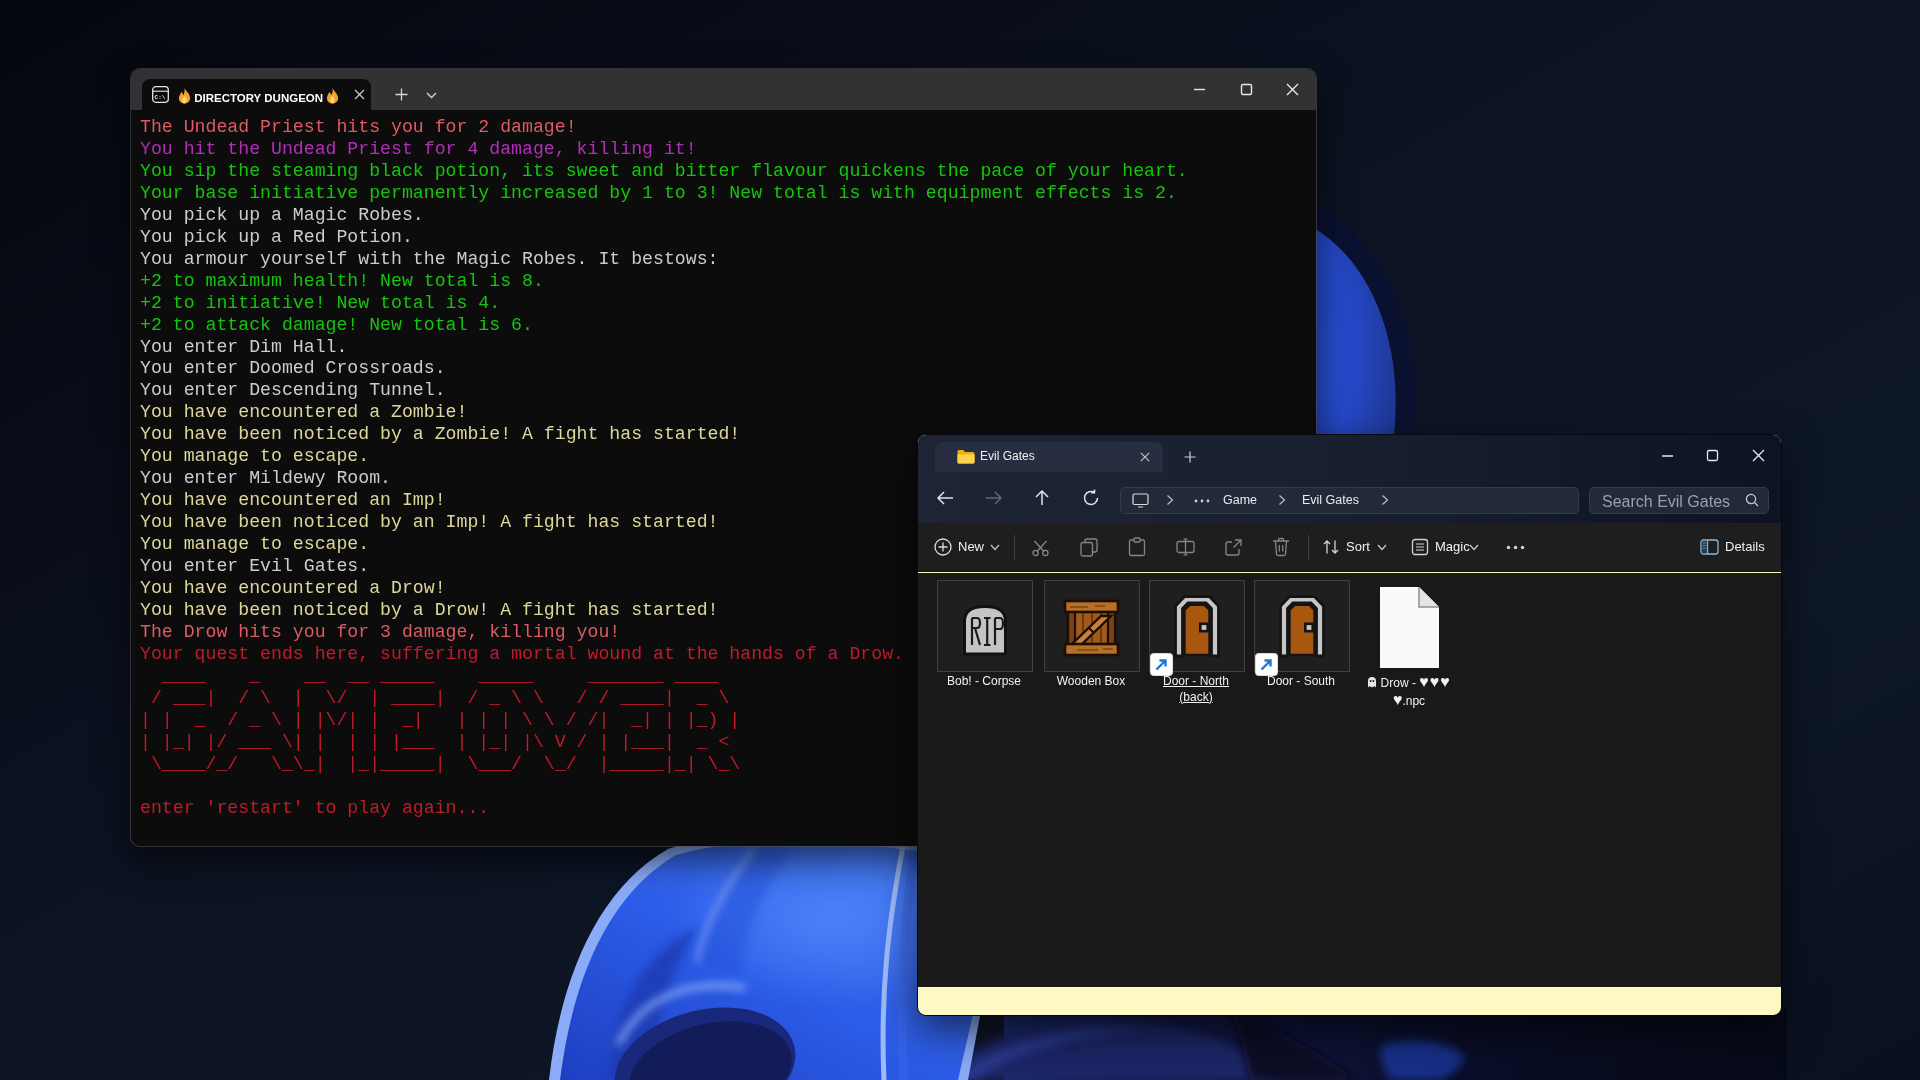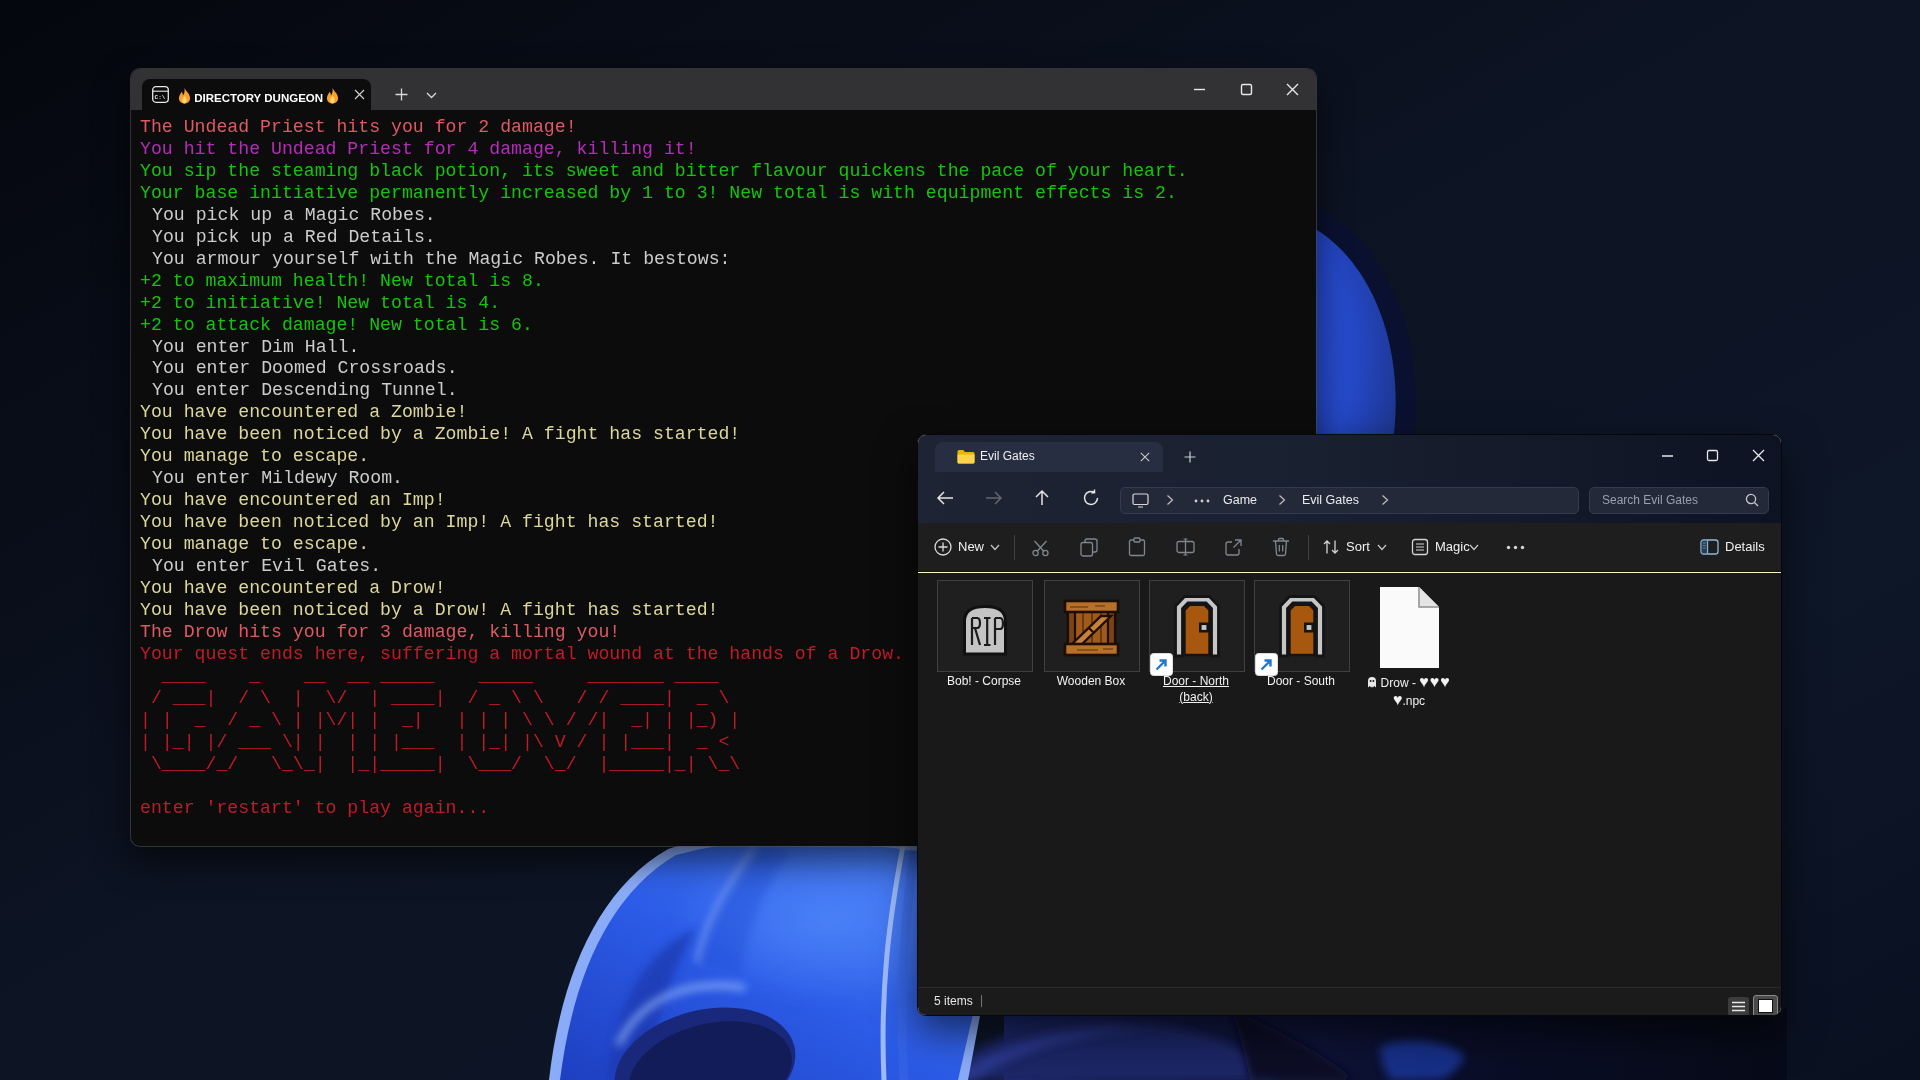--- a/index.html
+++ b/index.html
@@ -11,21 +11,21 @@
   #tbar{position:absolute;left:0;top:0;width:100%;height:41px;background:#323234;border-radius:9px 9px 0 0;}
   #ttab{position:absolute;left:11px;top:10px;width:229px;height:31px;background:#0c0c0c;border-radius:8px 8px 0 0;color:#fff;}
   #ttab .tico{position:absolute;left:10px;top:7px;}
   #ttab .ttxt{position:absolute;left:36px;top:9px;font-size:11.5px;font-weight:700;letter-spacing:0;white-space:nowrap;}
   .flame{display:inline-block;vertical-align:-2px;}
   #tplus{position:absolute;left:264px;top:19px;}
   #tchev{position:absolute;left:295px;top:23px;}
   .wbtn{position:absolute;top:0;height:41px;width:47px;}
   #tmin{left:1045px;} #tmax{left:1092px;} #tclose{left:1138px;}
   #tpre{position:absolute;left:9px;top:48px;margin:0;font-family:"Liberation Mono",monospace;font-size:18.2px;line-height:21.95px;white-space:pre;}
-  .r{color:#dd5a62;} .m{color:#b32db8;} .g{color:#15c50c;} .w{color:#cccccc;margin-left:12px;} .y{color:#ddd79a;} .d{color:#c01b28;}
+  .r{color:#dd5a62;} .m{color:#b32db8;} .g{color:#15c50c;} .w{color:#cccccc;} .y{color:#ddd79a;} .d{color:#c01b28;}
   
   #exp{position:absolute;left:917px;top:434px;width:865px;height:582px;border-radius:9px;background:#fef9c3;box-shadow:0 16px 40px rgba(0,0,0,.6);border:1px solid #06080d;overflow:hidden;}
   #etop{position:absolute;left:0;top:0;width:100%;height:88px;background:linear-gradient(90deg,#1e2434 0%,#192030 45%,#0d1322 100%);}
   #etab{position:absolute;left:17px;top:7px;width:228px;height:30px;background:#272e41;border-radius:8px 8px 0 0;}
   #etab .ftxt{position:absolute;left:45px;top:7px;font-size:12px;color:#f0f0f0;}
   #ecmd{position:absolute;left:0;top:88px;width:100%;height:49px;background:#1e1e1e;border-bottom:1px solid #111;}
   #efiles{position:absolute;left:0;top:138px;width:100%;height:414px;background:#191919;}
   #estat{position:absolute;left:0;top:552px;width:100%;height:29px;background:#1b1b1b;border-top:1px solid #2a2a2a;font-size:12px;color:#e6e6e6;}
   .ebtn{position:absolute;top:0;height:42px;width:46px;}
   .ibox{position:absolute;width:96px;height:92px;border:1px solid #404040;background:#1f1f1f;}
@@ -139,21 +139,21 @@
         </svg></span>
     <svg class="tx" width="11" height="11" viewBox="0 0 11 11" style="left:212px;top:10px;position:absolute;">
         <path d="M1 1 L10 10 M10 1 L1 10" stroke="#cfcfcf" stroke-width="1.2"></path>
       </svg>
   </div>
   <pre id="tpre"><span class="r">The Undead Priest hits you for 2 damage!</span>
 <span class="m">You hit the Undead Priest for 4 damage, killing it!</span>
 <span class="g">You sip the steaming black potion, its sweet and bitter flavour quickens the pace of your heart.</span>
 <span class="g">Your base initiative permanently increased by 1 to 3! New total is with equipment effects is 2.</span>
 <span class="w">You pick up a Magic Robes.</span>
-<span class="w">You pick up a Red Details.</span>
+<span class="w">You pick up a Red Potion.</span>
 <span class="w">You armour yourself with the Magic Robes. It bestows:</span>
 <span class="g">+2 to maximum health! New total is 8.</span>
 <span class="g">+2 to initiative! New total is 4.</span>
 <span class="g">+2 to attack damage! New total is 6.</span>
 <span class="w">You enter Dim Hall.</span>
 <span class="w">You enter Doomed Crossroads.</span>
 <span class="w">You enter Descending Tunnel.</span>
 <span class="y">You have encountered a Zombie!</span>
 <span class="y">You have been noticed by a Zombie! A fight has started!</span>
 <span class="y">You manage to escape.</span>
@@ -226,21 +226,21 @@
       </svg>
     <div class="crumb" style="left:305px;top:58px;">Game</div>
     <svg class="navic" style="left:360px;top:59px" width="8" height="12" viewBox="0 0 8 12">
         <path d="M1.5 1.5 L6.5 6 L1.5 10.5" stroke="#b9b9b9" stroke-width="1.3" fill="none"></path>
       </svg>
     <div class="crumb" style="left:384px;top:58px;">Evil Gates</div>
     <svg class="navic" style="left:463px;top:59px" width="8" height="12" viewBox="0 0 8 12">
         <path d="M1.5 1.5 L6.5 6 L1.5 10.5" stroke="#b9b9b9" stroke-width="1.3" fill="none"></path>
       </svg>
     <div style="position:absolute;left:671px;top:52px;width:180px;height:27px;background:#232939;border:1px solid #343b4e;border-radius:5px;"></div>
-    <div class="crumb" style="left:684px;top:58px;color:#9aa0ac;font-size:12px;">Search Evil Gates</div>
+    <div class="crumb" style="left:684px;top:58px;color:#9aa0ac;font-size:16px;">Search Evil Gates</div>
     <svg class="navic" style="left:826px;top:57px" width="16" height="16" viewBox="0 0 16 16">
         <circle cx="7" cy="7" r="4.6" stroke="#c9c9c9" stroke-width="1.3" fill="none"></circle>
         <path d="M10.5 10.5 L14 14" stroke="#c9c9c9" stroke-width="1.3"></path>
       </svg>
   </div>
   <div id="ecmd">
     <svg style="position:absolute;left:16px;top:15px" width="18" height="18" viewBox="0 0 18 18">
         <circle cx="9" cy="9" r="8" stroke="#dcdcdc" stroke-width="1.3" fill="none"></circle>
         <path d="M9 4.5 V13.5 M4.5 9 H13.5" stroke="#dcdcdc" stroke-width="1.3"></path>
       </svg>
@@ -359,23 +359,13 @@
     <div class="ilbl" style="left:6px;top:101px;">Bob! - Corpse</div>
     <div class="ilbl" style="left:113px;top:101px;">Wooden Box</div>
     <div class="ilbl" style="left:218px;top:101px;text-decoration:underline;">Door - North<br>(back)</div>
     <div class="ilbl" style="left:323px;top:101px;">Door - South</div>
     <div class="ilbl" style="left:431px;top:101px;"><svg width="10" height="12" viewBox="0 0 10 12" style="vertical-align:-1px">
           <path d="M1 11.5 V5 Q1 1 5 1 Q9 1 9 5 V11.5 L7.4 10 L5.8 11.5 L5 10.6 L4.2 11.5 L2.6 10 Z" fill="#e8e8e8"></path>
           <circle cx="3.6" cy="5" r="1" fill="#222"></circle>
           <circle cx="6.4" cy="5" r="1" fill="#222"></circle>
         </svg> Drow - <span style="font-size:16px;letter-spacing:1px;">♥♥♥</span><br><span style="font-size:16px;">♥</span>.npc</div>
   </div>
-  <div id="estat">
-    <span style="position:absolute;left:16px;top:6px;">5 items</span>
-    <span style="position:absolute;left:62px;top:5px;color:#7a7a7a;">|</span>
-    <div style="position:absolute;left:810px;top:9px;width:21px;height:19px;background:#3c3c3c;border-radius:3px;"></div>
-    <svg style="position:absolute;left:814px;top:13px" width="13" height="11" viewBox="0 0 13 11">
-        <path d="M0 1.5 H13 M0 5.5 H13 M0 9.5 H13" stroke="#e8e8e8" stroke-width="1.6"></path>
-      </svg>
-    <div style="position:absolute;left:835px;top:7px;width:25px;height:23px;background:#4a4a4a;border:1px solid #8a8a8a;border-radius:3px;"></div>
-    <div style="position:absolute;left:841px;top:12px;width:13px;height:12px;background:#fff;outline:1.5px solid #111;"></div>
-  </div>
 </div>
 
 </body></html>

